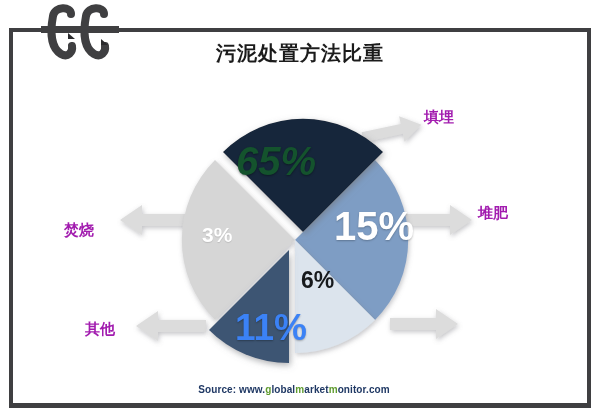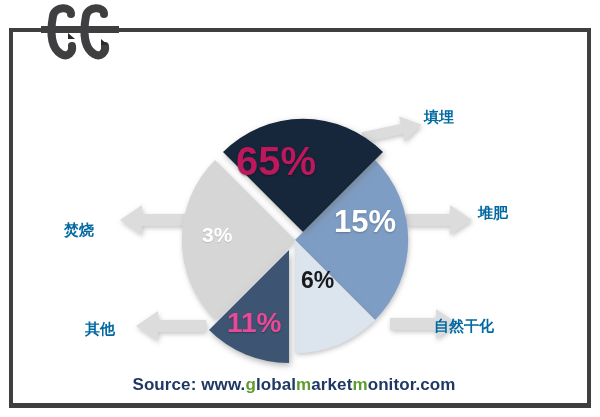--- a/index.html
+++ b/index.html
@@ -46,48 +46,48 @@
   .chart-wrap svg{display:block;overflow:visible;}
 
   
   .val{
     position:absolute;
     font-weight:bold;
     font-family:"Liberation Sans","DejaVu Sans",sans-serif;
     white-space:nowrap;
     pointer-events:none;
   }
-  .val.v65{left:236px;top:139px;font-size:40px;color:#be185d;
-           text-shadow:0 1px 2px rgba(0,0,0,.35);}
-  .val.v15{left:334px;top:204px;font-size:31px;color:#ffffff;
+  .val.v65{left:236px;top:139px;font-size:40px;color:#14532d;
+           text-shadow:0 1px 2px rgba(0,0,0,.35);font-style:italic;}
+  .val.v15{left:334px;top:204px;font-size:40px;color:#ffffff;
            text-shadow:0 1px 2px rgba(0,0,0,.25);}
   .val.v6 {left:301px;top:267px;font-size:23px;color:#17191c;}
-  .val.v11{left:227px;top:307px;font-size:28px;color:#ec4899;
+  .val.v11{left:235px;top:307px;font-size:37px;color:#3b82f6;
            text-shadow:0 1px 2px rgba(0,0,0,.3);}
   .val.v3 {left:202px;top:223px;font-size:21px;color:#ffffff;
            text-shadow:0 1px 1px rgba(0,0,0,.12);}
 
   
   .cat{
     position:absolute;
-    font-size:15px;font-weight:bold;color:#0369a1;
+    font-size:15px;font-weight:bold;color:#a21caf;
     font-family:"DejaVu Sans","Liberation Sans",sans-serif;
     white-space:nowrap;
   }
   .cat.c-landfill{left:424px;top:108px;}
   .cat.c-compost {left:478px;top:204px;}
   .cat.c-drying  {left:434px;top:317px;}
   .cat.c-incin   {left:64px; top:221px;text-align:right;}
   .cat.c-other   {left:85px; top:320px;}
 
   
   .source{
     position:absolute;left:0;right:12px;bottom:22px;
     text-align:center;
-    font-size:17px;font-weight:bold;
+    font-size:10px;font-weight:bold;
     color:#1f3864;
     font-family:"Liberation Sans","DejaVu Sans",sans-serif;
     letter-spacing:.1px;
   }
   .source .g{color:#5f9b2e;}
   .source .m1{color:#5f9b2e;}
   .source .m2{color:#5f9b2e;}
 </style>
 </head>
 <body>
@@ -102,20 +102,21 @@
       <g fill="none" stroke="#3f3f41" stroke-width="8" stroke-linecap="round">
         <path d="M30 12 C30 4, 14 4, 12 14 C9 30, 10 46, 20 52 C27 56, 32 50, 31 44"></path>
         <path d="M63 12 C63 4, 47 4, 45 14 C42 30, 43 46, 53 52 C60 56, 65 50, 64 44"></path>
       </g>
       <rect x="0" y="24" width="78" height="7" fill="#3f3f41"></rect>
       <path d="M27 31 L34 37 L27 37 Z" fill="#2a2a2c"></path>
       <path d="M60 37 L67 43 L60 43 Z" fill="#2a2a2c"></path>
     </svg>
   </div>
 
+  <div class="title">污泥处置方法比重</div>
 
   <div class="chart-wrap">
     <svg viewBox="0 0 290 275" width="290" height="275">
       <defs>
         <filter id="sh" x="-30%" y="-30%" width="170%" height="170%">
           <feDropShadow dx="1.5" dy="2.5" stdDeviation="3" flood-color="#6f7277" flood-opacity="0.55"></feDropShadow>
         </filter>
         <filter id="shSoft" x="-40%" y="-40%" width="190%" height="190%">
           <feDropShadow dx="1" dy="2" stdDeviation="2.5" flood-color="#7a7d82" flood-opacity="0.45"></feDropShadow>
         </filter>
@@ -167,19 +168,18 @@
   </div>
 
   <div class="val v65">65%</div>
   <div class="val v15">15%</div>
   <div class="val v6">6%</div>
   <div class="val v11">11%</div>
   <div class="val v3">3%</div>
 
   <div class="cat c-landfill">填埋</div>
   <div class="cat c-compost">堆肥</div>
-  <div class="cat c-drying">自然干化</div>
   <div class="cat c-incin">焚烧</div>
   <div class="cat c-other">其他</div>
 
   <div class="source"><span>Source: www.</span><span class="g">g</span><span>lobal</span><span class="m1">m</span><span>arket</span><span class="m2">m</span><span>onitor.com</span></div>
 
 </div>
 
 </body></html>

